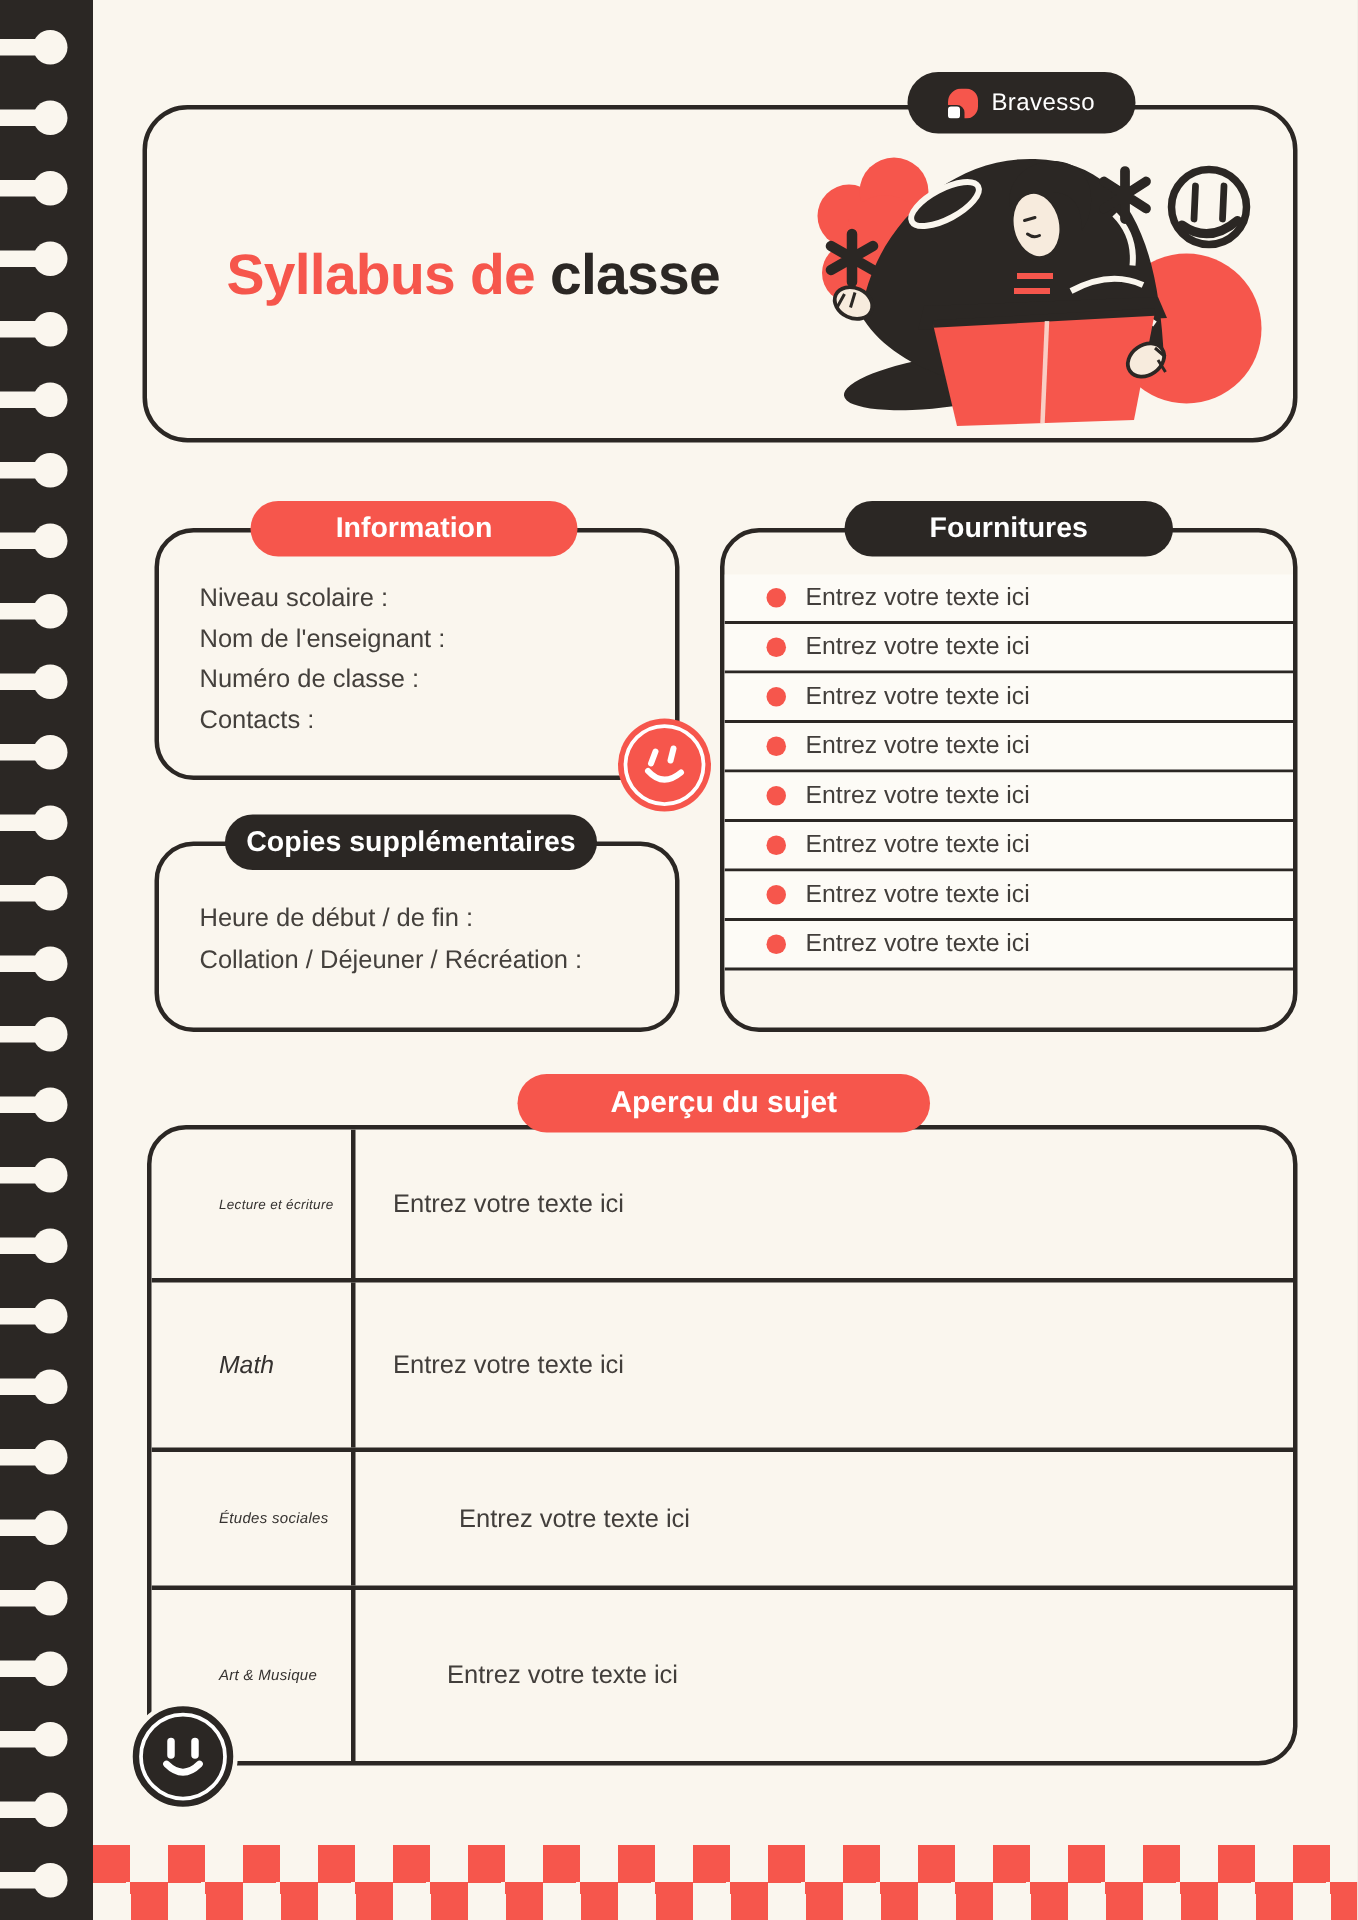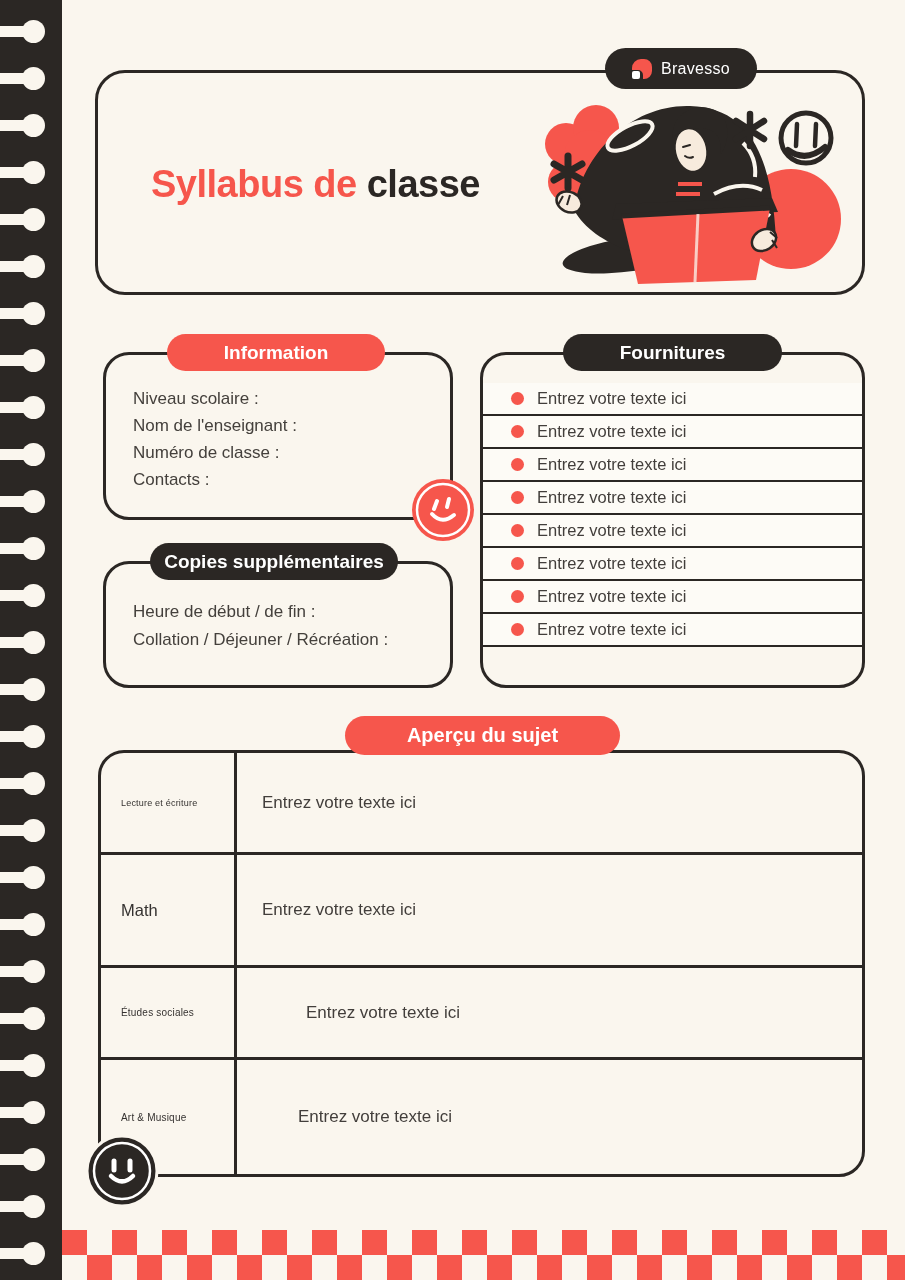--- a/index.html
+++ b/index.html
@@ -58,21 +58,21 @@
   .copies-card{left:103px; top:561px; width:350px; height:127px;}
   .copies-fields{padding:34px 0 0 27px; font-size:17px; line-height:28px;}
 
   
   .overview-table{left:98px; top:750px; width:767px; height:427px; overflow:hidden; display:flex; flex-direction:column;}
   .trow{display:flex; border-top:3px solid var(--ink);}
   .overview-table div.trow:nth-of-type(1){border-top:none; height:99px;}
   .overview-table div.trow:nth-of-type(2){height:113px;}
   .overview-table div.trow:nth-of-type(3){height:92px;gap:44px;}
   .overview-table div.trow:nth-of-type(4){height:113px; flex:1;gap:36px;}
-  .trow .subj{width:136px; flex:0 0 136px; border-right:3px solid var(--ink); display:flex; align-items:center; padding-left:20px; color:#353230;}
+  .trow .subj{width:136px; flex:0 0 136px; border-right:3px solid var(--ink); display:flex; align-items:center; padding-left:45px; color:#353230;font-style:italic;}
   .trow .cell{flex:1; display:flex; align-items:center; padding-left:25px; font-size:17px; color:#423E3B;}
   .subj.v-xs{font-size:9px; letter-spacing:.2px;}
   .subj.v-sm{font-size:10px; letter-spacing:.2px;}
   .subj.v-md{font-size:16.5px;}
 
   .badge{position:absolute; z-index:6;}
   .badge-red{left:411px; top:478px;}
   .badge-black{left:85px; top:1134px;}
 </style>
 </head>

